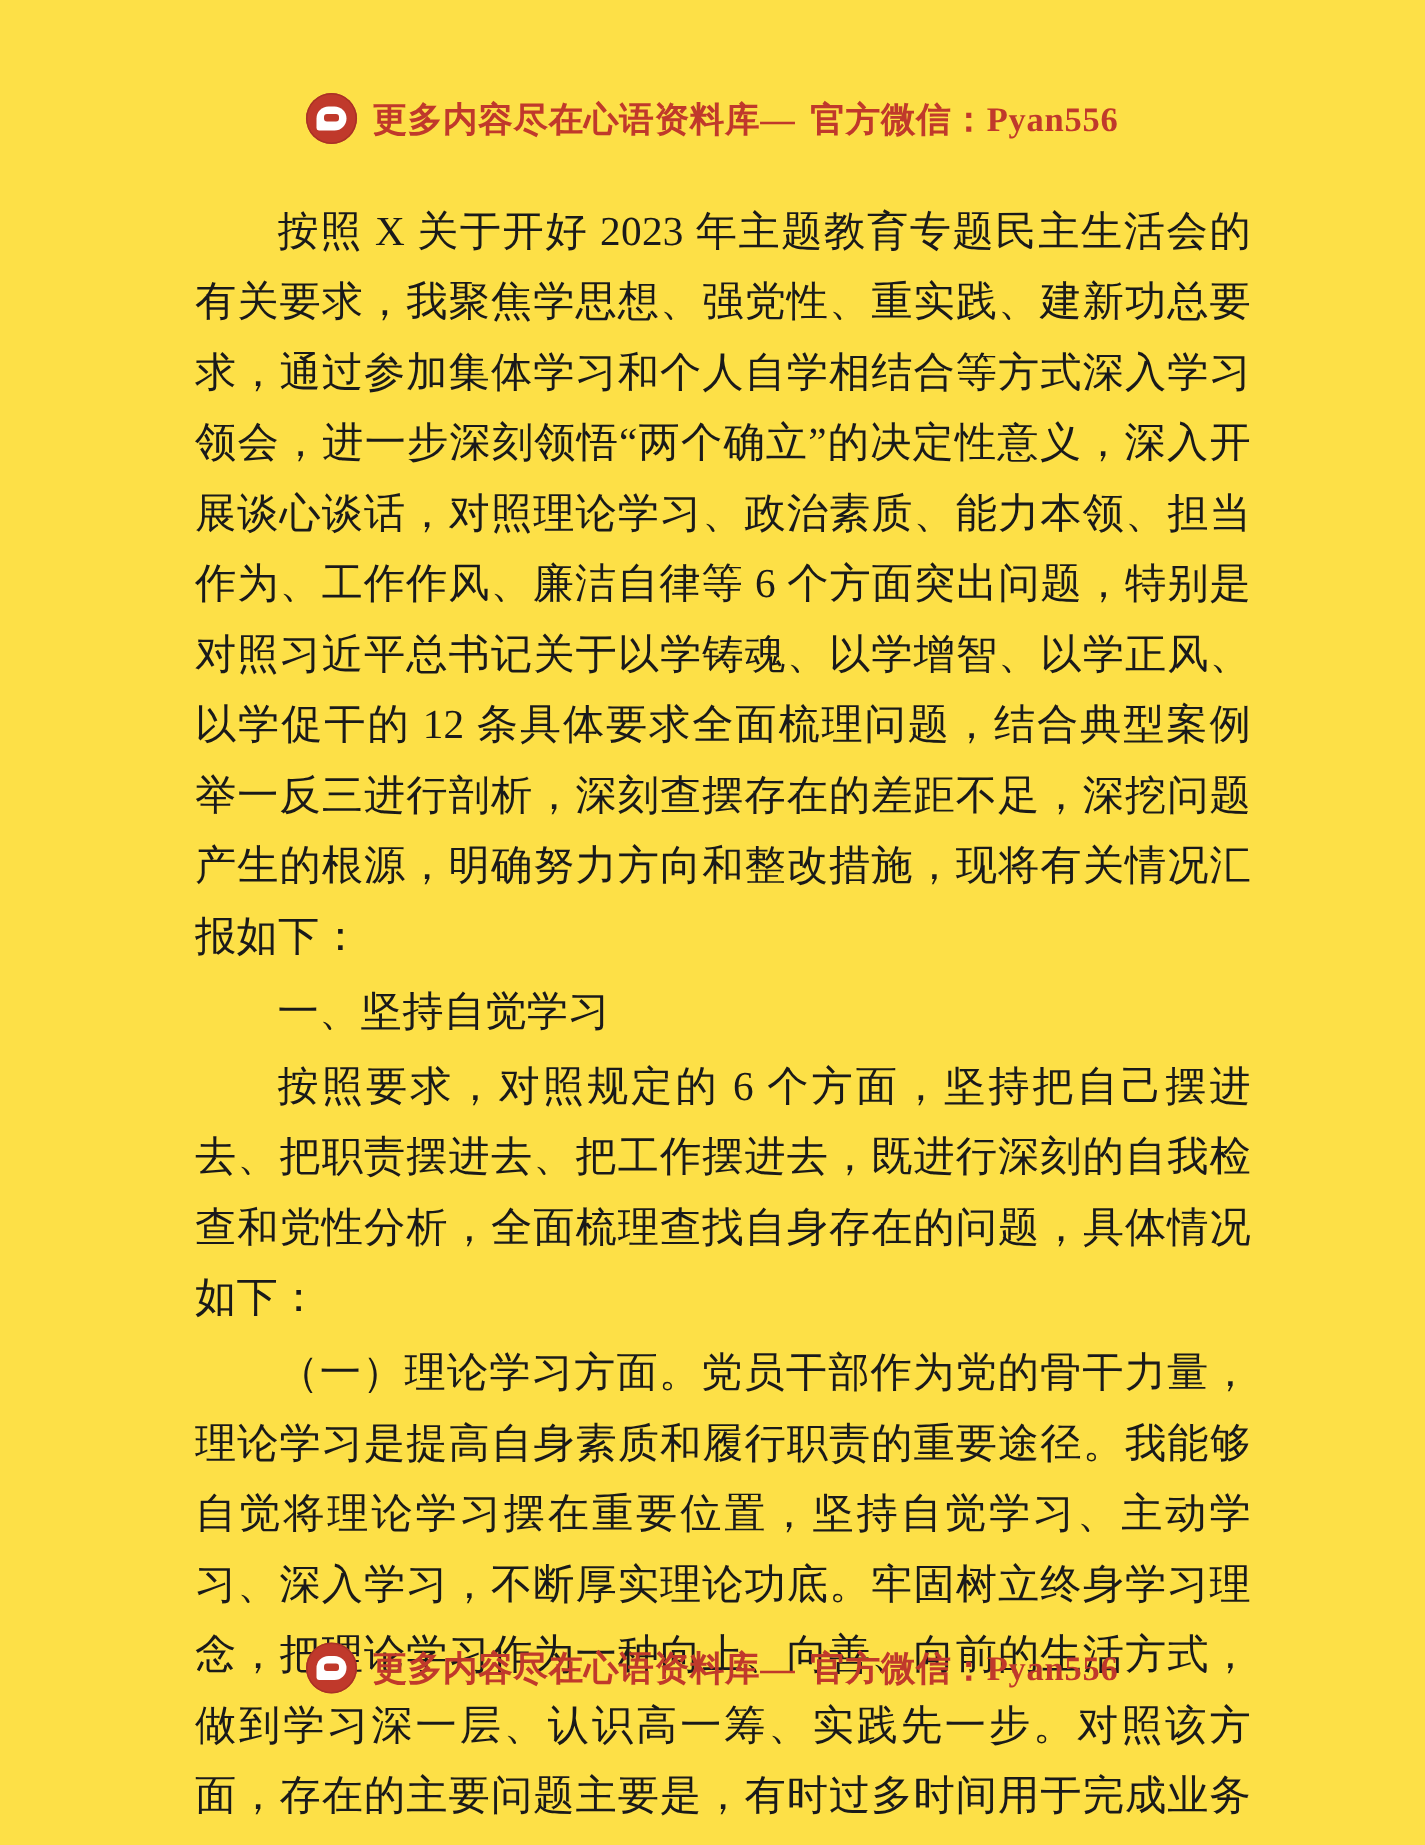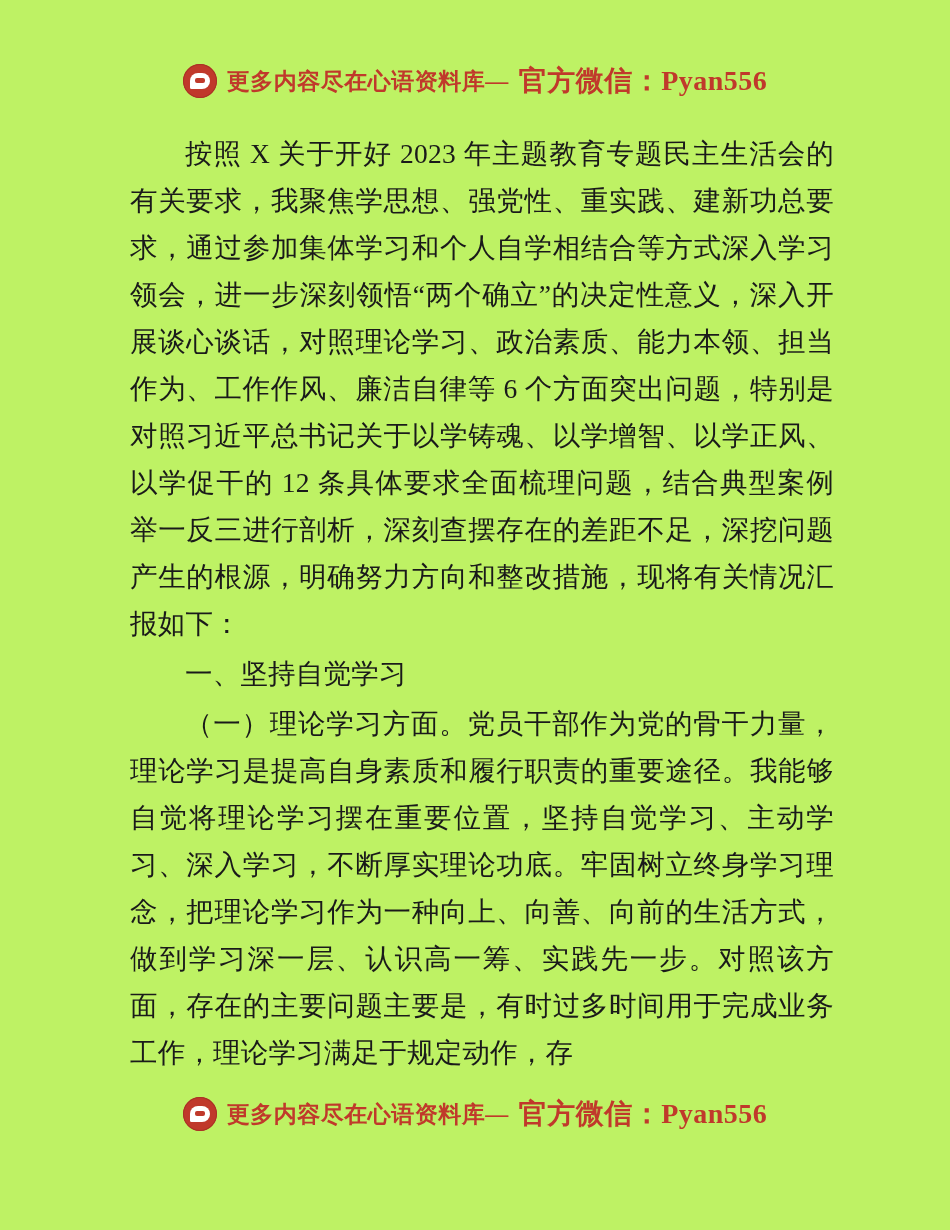--- a/index.html
+++ b/index.html
@@ -14,21 +14,21 @@
     color: #1a1a1a;
     position: relative;
     overflow: hidden;
   }
   .page {
     width: 950px;
     height: 1230px;
     box-sizing: border-box;
     padding: 0;
     position: relative;
-    background: #bef264;
+    background: #fde047;
   }
 
   
   .watermark {
     position: absolute;
     left: 0;
     width: 950px;
     display: flex;
     align-items: center;
     justify-content: center;
@@ -70,21 +70,21 @@
   .wm-text {
     font-family: "Liberation Serif", "DejaVu Serif", serif;
     font-weight: bold;
     font-size: 23px;
     letter-spacing: 0.5px;
     color: #c0392b;
   }
   .wm-sub {
     font-family: "Liberation Serif", "DejaVu Serif", serif;
     font-weight: bold;
-    font-size: 28px;
+    font-size: 23px;
     color: #c0392b;
     letter-spacing: 0.5px;
   }
 
   
   .content {
     position: absolute;
     left: 118px;
     top: 130px;
     width: 716px;
@@ -110,20 +110,21 @@
 
   <div class="watermark top">
     <span class="wm-logo"></span>
     <span class="wm-text">更多内容尽在心语资料库—</span>
     <span class="wm-sub">官方微信：Pyan556</span>
   </div>
 
   <div class="content">
     <p class="para">按照 X 关于开好 2023 年主题教育专题民主生活会的有关要求，我聚焦学思想、强党性、重实践、建新功总要求，通过参加集体学习和个人自学相结合等方式深入学习领会，进一步深刻领悟“两个确立”的决定性意义，深入开展谈心谈话，对照理论学习、政治素质、能力本领、担当作为、工作作风、廉洁自律等 6 个方面突出问题，特别是对照习近平总书记关于以学铸魂、以学增智、以学正风、以学促干的 12 条具体要求全面梳理问题，结合典型案例举一反三进行剖析，深刻查摆存在的差距不足，深挖问题产生的根源，明确努力方向和整改措施，现将有关情况汇报如下：</p>
     <p class="para heading">一、坚持自觉学习</p>
+    <p class="para">按照要求，对照规定的 6 个方面，坚持把自己摆进去、把职责摆进去、把工作摆进去，既进行深刻的自我检查和党性分析，全面梳理查找自身存在的问题，具体情况如下：</p>
     <p class="para">（一）理论学习方面。党员干部作为党的骨干力量，理论学习是提高自身素质和履行职责的重要途径。我能够自觉将理论学习摆在重要位置，坚持自觉学习、主动学习、深入学习，不断厚实理论功底。牢固树立终身学习理念，把理论学习作为一种向上、向善、向前的生活方式，做到学习深一层、认识高一筹、实践先一步。对照该方面，存在的主要问题主要是，有时过多时间用于完成业务工作，理论学习满足于规定动作，存</p>
   </div>
 
   <div class="watermark bottom">
     <span class="wm-logo"></span>
     <span class="wm-text">更多内容尽在心语资料库—</span>
     <span class="wm-sub">官方微信：Pyan556</span>
   </div>
 
 </div>

